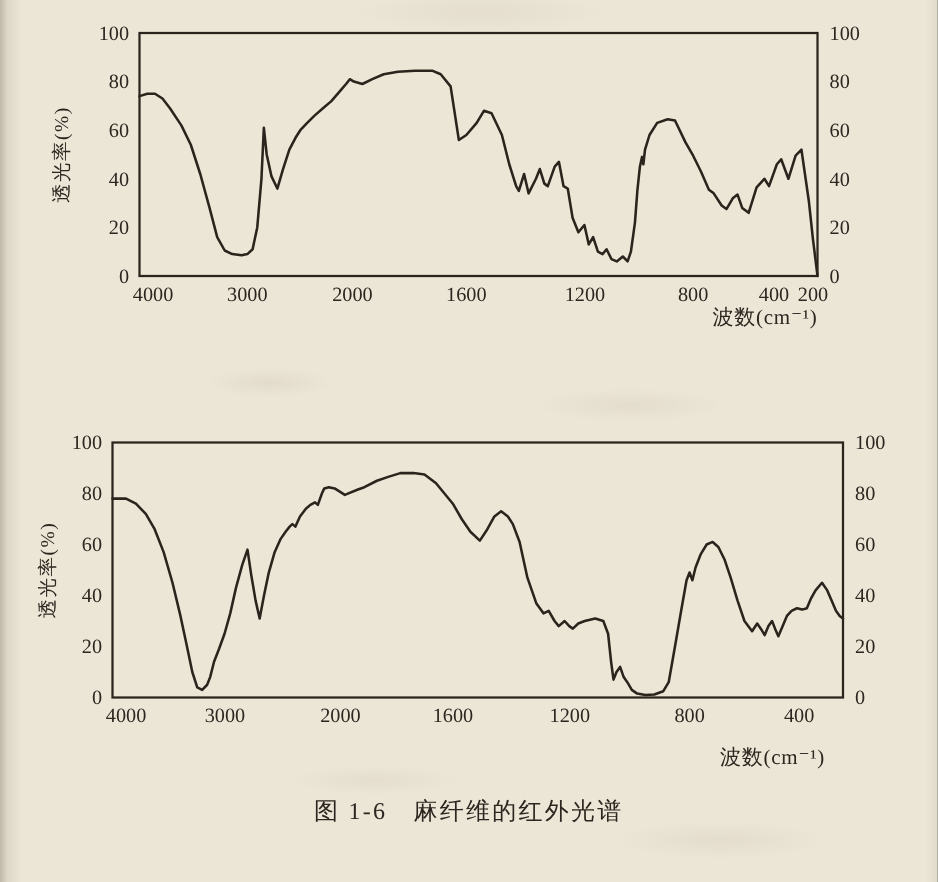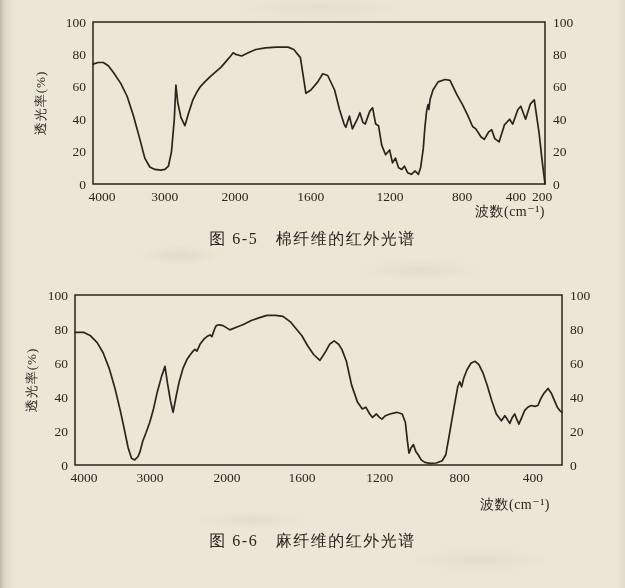--- a/index.html
+++ b/index.html
@@ -93,19 +93,18 @@
           <text x="459.73" y="481.5" text-anchor="middle" class="num">800</text>
           <text x="532.78" y="481.5" text-anchor="middle" class="num">400</text>
         </g>
         <text x="36" y="380" text-anchor="middle" class="ylab" transform="rotate(-90 36 380)">透光率(%)</text>
         <path d="M75.0 332.4L84.0 332.4L90.6 335.8L97.2 342.6L103.1 352.8L109.1 368.1L115.0 388.5L120.3 410.6L124.3 429.3L128.2 448.0L131.5 458.2L134.8 459.9L138.1 456.5L140.1 451.4L142.7 441.2L146.0 432.7L149.7 422.5L153.5 408.9L157.3 391.9L161.5 376.6L165.0 366.4L167.5 383.4L170.4 400.4L173.1 412.3L176.0 397.0L179.2 381.7L183.1 368.1L186.9 359.6L190.4 354.5L193.1 351.1L194.9 349.4L196.9 351.1L200.0 344.3L203.9 339.2L206.9 336.6L210.0 334.9L211.9 336.6L214.6 329.0L216.2 325.6L219.2 324.8L223.1 325.6L229.9 329.9L238.2 326.5L242.9 324.8L251.3 320.5L258.8 317.9L266.9 315.4L275.7 315.4L283.0 316.3L290.7 322.2L296.3 329.0L301.9 335.8L307.8 346.0L313.6 354.5L319.9 360.4L324.9 352.8L329.6 344.3L334.1 340.9L338.6 344.3L341.9 349.4L346.4 361.3L351.6 385.1L357.5 402.1L362.3 408.9L365.8 407.2L369.7 414.0L372.5 417.4L376.4 414.0L379.5 417.4L381.9 419.1L385.5 415.7L389.8 414.0L396.8 412.3L402.2 414.0L405.4 422.5L407.4 441.2L409.0 453.1L411.0 448.0L413.4 444.6L415.8 451.4L418.2 454.8L421.2 459.9L424.8 462.4L430.2 463.3L436.2 463.0L442.2 460.8L445.8 454.8L449.7 432.7L454.1 407.2L457.7 386.8L459.7 381.7L461.6 386.8L463.7 378.3L467.0 369.8L471.1 363.0L475.1 361.3L478.9 364.7L483.1 373.2L487.1 385.1L491.7 400.4L496.3 414.0L501.4 420.8L504.8 415.7L507.2 419.1L509.8 423.4L512.3 417.4L514.7 414.0L516.7 419.1L518.9 424.2L521.8 417.4L524.6 410.6L527.7 407.2L531.3 405.5L534.8 406.4L537.9 405.5L540.8 398.7L543.7 393.6L548.0 388.5L551.5 393.6L554.4 400.4L557.3 407.2L559.8 410.6L562.0 412.3" fill="none" stroke="#2a241d" stroke-width="1.7" stroke-linejoin="round" stroke-linecap="round"></path>
       </g>
     </svg>
 
   <div class="axis-title" style="left:93px;top:203px;width:452px;">波数(cm⁻¹)</div>
 
-  <div class="caption" style="top:229px;">图 6-5　棉纤维的红外光谱</div>
 
   <div class="axis-title" style="left:60px;top:496px;width:490px;">波数(cm⁻¹)</div>
 
-  <div class="caption" style="top:531px;">图 6-6　麻纤维的红外光谱</div>
+  <div class="caption" style="top:531px;">图 1-6　麻纤维的红外光谱</div>
 
 </div>
 
 </body></html>

